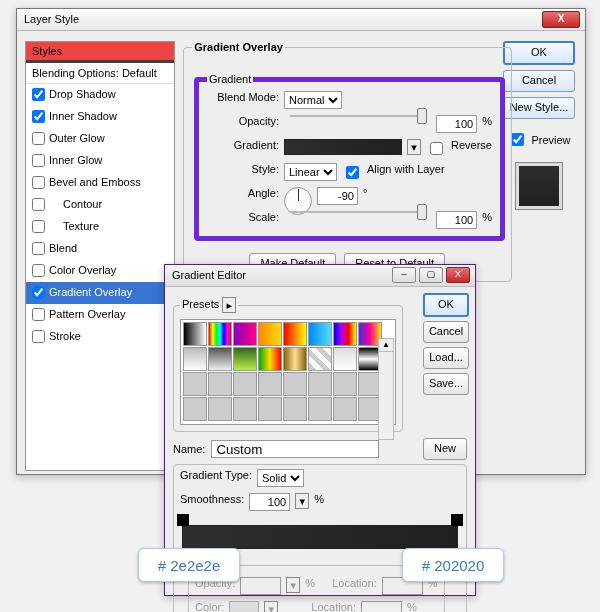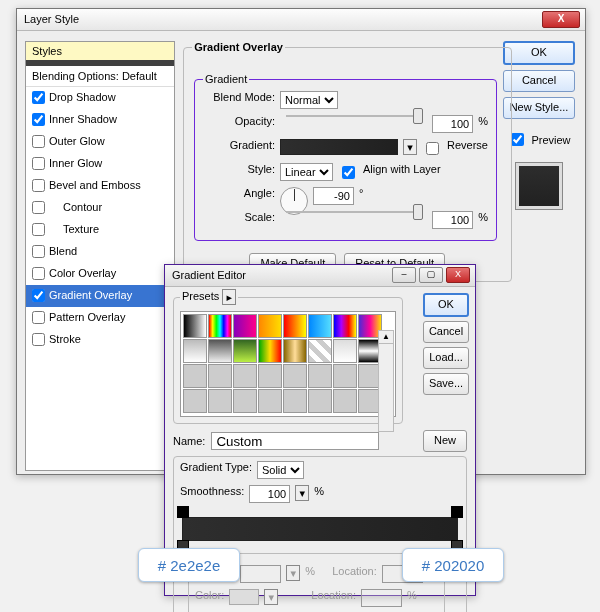--- a/index.html
+++ b/index.html
@@ -4,56 +4,56 @@
 <style>
   html,body{margin:0;padding:0;background:#f5f5f5;font-family:"Segoe UI",Tahoma,sans-serif;font-size:11px;color:#000}
   .stage{position:relative;width:600px;height:612px;background:#f1f1f1}
   
   .dlg{position:absolute;left:16px;top:8px;width:568px;height:465px;background:#eee;border:1px solid #777;box-shadow:0 2px 8px rgba(0,0,0,.25)}
   .titlebar{height:21px;line-height:21px;background:linear-gradient(#fdfdfd,#e7e7e7);border-bottom:1px solid #b8b8b8}
   .titlebar span{padding-left:7px}
   .closeX{position:absolute;right:5px;top:2px;width:36px;height:15px;text-align:center;color:#fff;background:linear-gradient(#e57373,#c62828);border:1px solid #8b2020;border-radius:2px;font-size:10px;font-weight:bold;line-height:14px}
   
   .styles{position:absolute;left:8px;top:32px;width:148px;height:428px;background:#fff;border:1px solid #999}
-  .styles .hdr{background:#fef9c3;border-bottom:6px solid #404040;padding:3px 6px}
+  .styles .hdr{background:#ef4444;border-bottom:3px solid #404040;padding:3px 6px}
   .styles .sub{border-bottom:1px solid #ddd;padding:4px 6px}
   .styles .row{display:flex;align-items:flex-start;gap:4px;padding:4px 6px;border-bottom:1px solid transparent}
   .styles .row.sel{background:#3874d1;color:#fff}
   .styles input[type=checkbox]{margin:0;cursor:pointer}
   .indent{margin-left:14px}
   
   .rbtns{position:absolute;right:10px;top:32px;width:72px;display:flex;flex-direction:column;gap:5px}
   .rbtn{height:20px;border:1px solid #7a99c6;border-radius:3px;background:linear-gradient(#f5faff,#d8e7fb);text-align:center;line-height:19px;cursor:pointer}
   .rbtn.def{border:2px solid #3d7ed6}
   .prevlbl{display:flex;align-items:center;gap:4px;margin-top:6px;justify-content:center}
   .swatch{width:46px;height:46px;margin:8px auto 0;background:linear-gradient(#2e2e2e,#202020);border:1px solid #888;box-shadow:inset 0 0 0 3px #ddd}
   
   .group{position:absolute;left:164px;top:32px;width:310px;height:228px;border:1px solid #bbb;border-radius:4px}
   .group legend{font-weight:bold}
-  .inner{position:absolute;left:8px;top:20px;right:24px;height:168px;border:1px solid #6d28d9;border-radius:4px;padding:6px 8px 16px 8px;box-sizing:border-box}
+  .inner{position:absolute;left:8px;top:20px;right:24px;height:168px;border:5px solid #6d28d9;border-radius:4px;padding:6px 8px 16px 8px;box-sizing:border-box}
   .inner legend{font-weight:normal}
   .frow{display:flex;align-items:flex-start;gap:5px;height:24px}
   .lab{width:72px;text-align:right}
   select{height:18px;font-size:11px;background:#fff;border:1px solid #999}
   input.num{width:34px;height:14px;border:1px solid #999;text-align:right;padding-right:3px;font-size:11px}
   .slider{flex:1;height:2px;background:#b8b8b8;position:relative;margin:0 6px}
   .slider .thumb{position:absolute;width:8px;height:14px;background:#e8e8e8;border:1px solid #777;top:-7px;border-radius:2px}
   .gradswatch{width:116px;height:14px;background:linear-gradient(90deg,#2e2e2e,#202020);border:1px solid #222;cursor:pointer}
   .tribtn{width:12px;height:14px;border:1px solid #888;background:#eee;display:flex;align-items:center;justify-content:center;cursor:pointer}
   .dial{width:26px;height:26px;border:1px solid #999;border-radius:50%;background:#fafafa;position:relative}
   .dial::after{content:"";position:absolute;width:1px;height:12px;background:#333;left:50%;top:50%;transform-origin:top;transform:rotate(180deg)}
   .btnrow{display:flex;justify-content:center;gap:8px;position:absolute;bottom:6px;left:0;right:0}
   .sbtn{height:20px;padding:0 10px;border:1px solid #999;border-radius:3px;background:linear-gradient(#fdfdfd,#e5e5e5);line-height:19px;cursor:pointer}
   
   .ge{position:absolute;left:164px;top:264px;width:310px;height:330px;background:#eee;border:1px solid #4c1d95;box-shadow:0 2px 8px rgba(0,0,0,.25)}
   .ge .titlebar{background:linear-gradient(#f6f6f6,#dedede)}
   .minbtns{position:absolute;right:5px;top:2px;display:flex;gap:3px}
   .mb{width:22px;height:14px;border:1px solid #888;border-radius:2px;background:linear-gradient(#f7f7f7,#dcdcdc);font-size:9px;text-align:center;line-height:13px}
   .mb.cl{background:linear-gradient(#e57373,#c62828);color:#fff;border-color:#8b2020}
-  .ge fieldset{position:relative;border:1px solid #bbb;border-radius:4px;margin:2px 56px 6px 8px;padding:6px}
+  .ge fieldset{position:relative;border:1px solid #bbb;border-radius:4px;margin:10px 56px 6px 8px;padding:6px}
   .ge .srb{position:absolute;right:6px;top:28px;width:46px;display:flex;flex-direction:column;gap:4px}
   .ge .srb .sbtn{padding:0;text-align:center;font-size:11px}
   .ge .srb .sbtn.def{border:2px solid #3d7ed6;background:linear-gradient(#f5faff,#d8e7fb)}
   .presets{width:216px}
   .presets .grid{display:grid;grid-template-columns:repeat(8,24px);grid-auto-rows:24px;gap:1px;padding:2px;background:#fff;border:1px solid #999;height:100px;overflow:hidden}
   .presets .grid div{border:1px solid #999;cursor:pointer}
   .scrolly{position:absolute;right:2px;top:19px;width:14px;height:100px;background:#efefef;border:1px solid #bbb}
   .scrolly .a{height:12px;border-bottom:1px solid #bbb;text-align:center;font-size:8px;line-height:11px}
   .namefield{width:160px;height:14px;border:1px solid #999;background:#fff;padding-left:4px}
   .gebar{display:flex;align-items:center;gap:6px;margin:4px 8px 0 8px}

